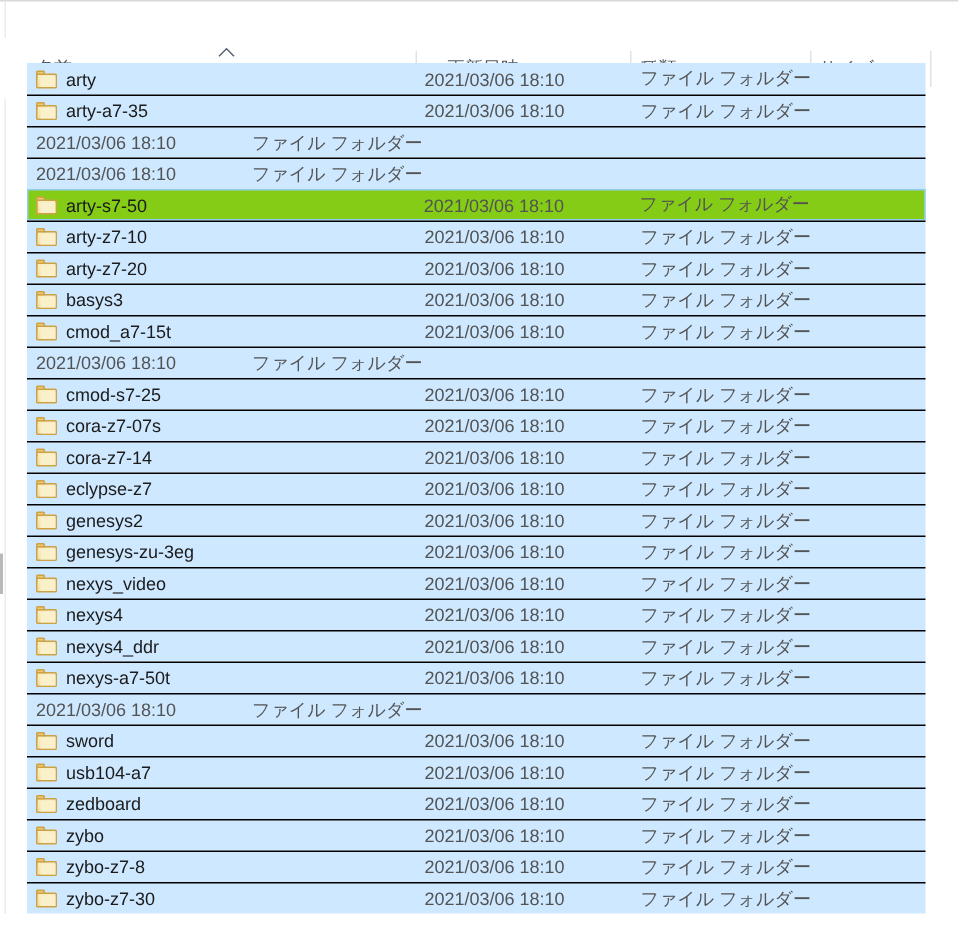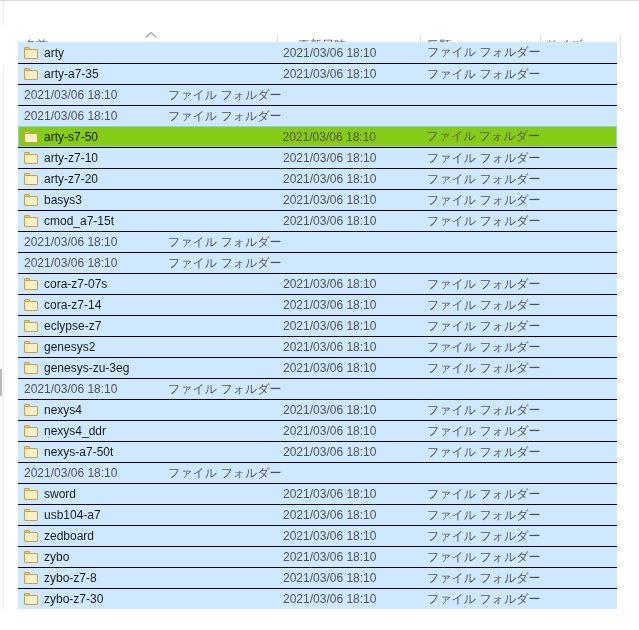--- a/index.html
+++ b/index.html
@@ -166,20 +166,28 @@
     <div class="cell c-date">2021/03/06 18:10</div>
     <div class="cell c-type">ファイル フォルダー</div>
     <div class="cell c-size"></div>
   </div>
       <div class="row">
     <div class="cell c-date">2021/03/06 18:10</div>
     <div class="cell c-type">ファイル フォルダー</div>
     <div class="cell c-size"></div>
   </div>
       <div class="row">
+    <div class="cell c-name">
+      <span class="ficon">
+        <span class="tab"></span>
+            <span class="body"></span>
+            <span class="front"></span>
+      </span>
+      <span>cmod-s7-25</span>
+    </div>
     <div class="cell c-date">2021/03/06 18:10</div>
     <div class="cell c-type">ファイル フォルダー</div>
     <div class="cell c-size"></div>
   </div>
       <div class="row">
     <div class="cell c-name">
       <span class="ficon">
         <span class="tab"></span>
             <span class="body"></span>
             <span class="front"></span>
@@ -236,20 +244,28 @@
             <span class="body"></span>
             <span class="front"></span>
       </span>
       <span>genesys-zu-3eg</span>
     </div>
     <div class="cell c-date">2021/03/06 18:10</div>
     <div class="cell c-type">ファイル フォルダー</div>
     <div class="cell c-size"></div>
   </div>
       <div class="row">
+    <div class="cell c-name">
+      <span class="ficon">
+        <span class="tab"></span>
+            <span class="body"></span>
+            <span class="front"></span>
+      </span>
+      <span>nexys_video</span>
+    </div>
     <div class="cell c-date">2021/03/06 18:10</div>
     <div class="cell c-type">ファイル フォルダー</div>
     <div class="cell c-size"></div>
   </div>
       <div class="row">
     <div class="cell c-name">
       <span class="ficon">
         <span class="tab"></span>
             <span class="body"></span>
             <span class="front"></span>

